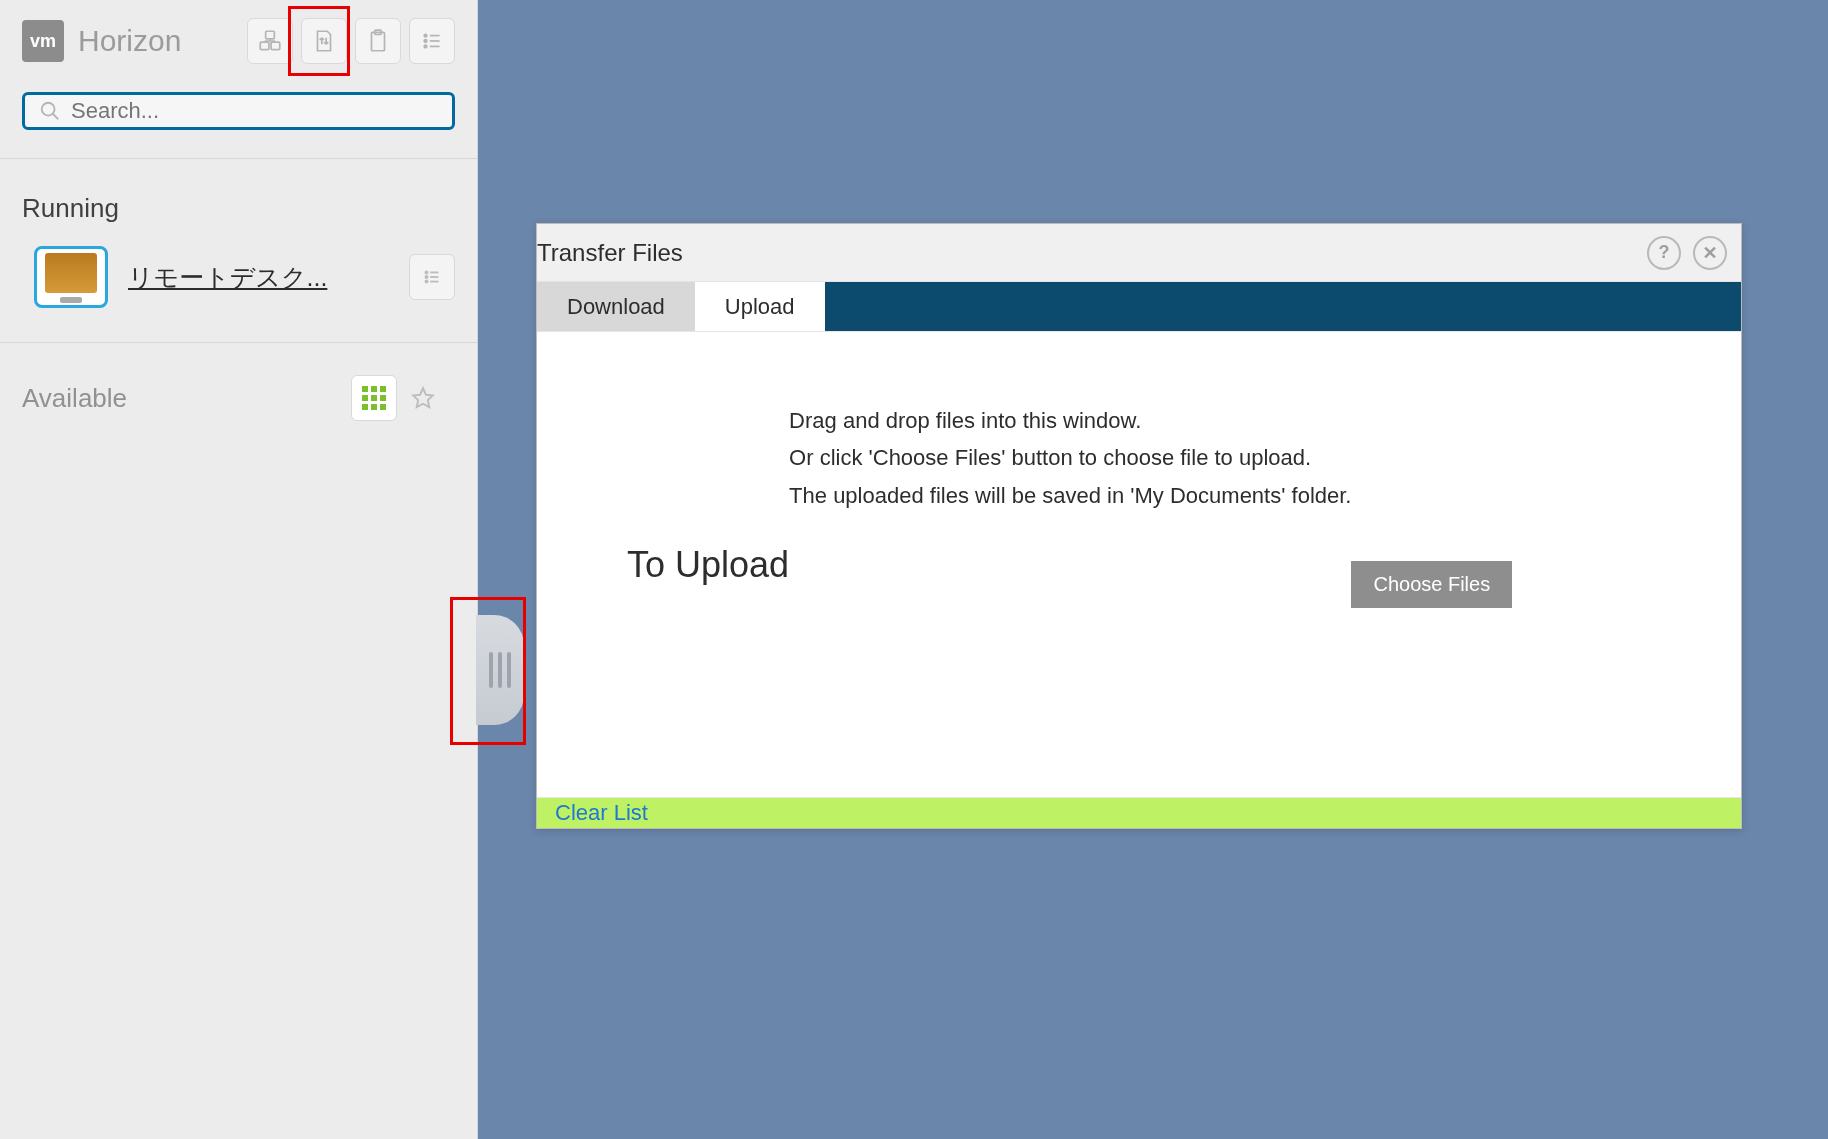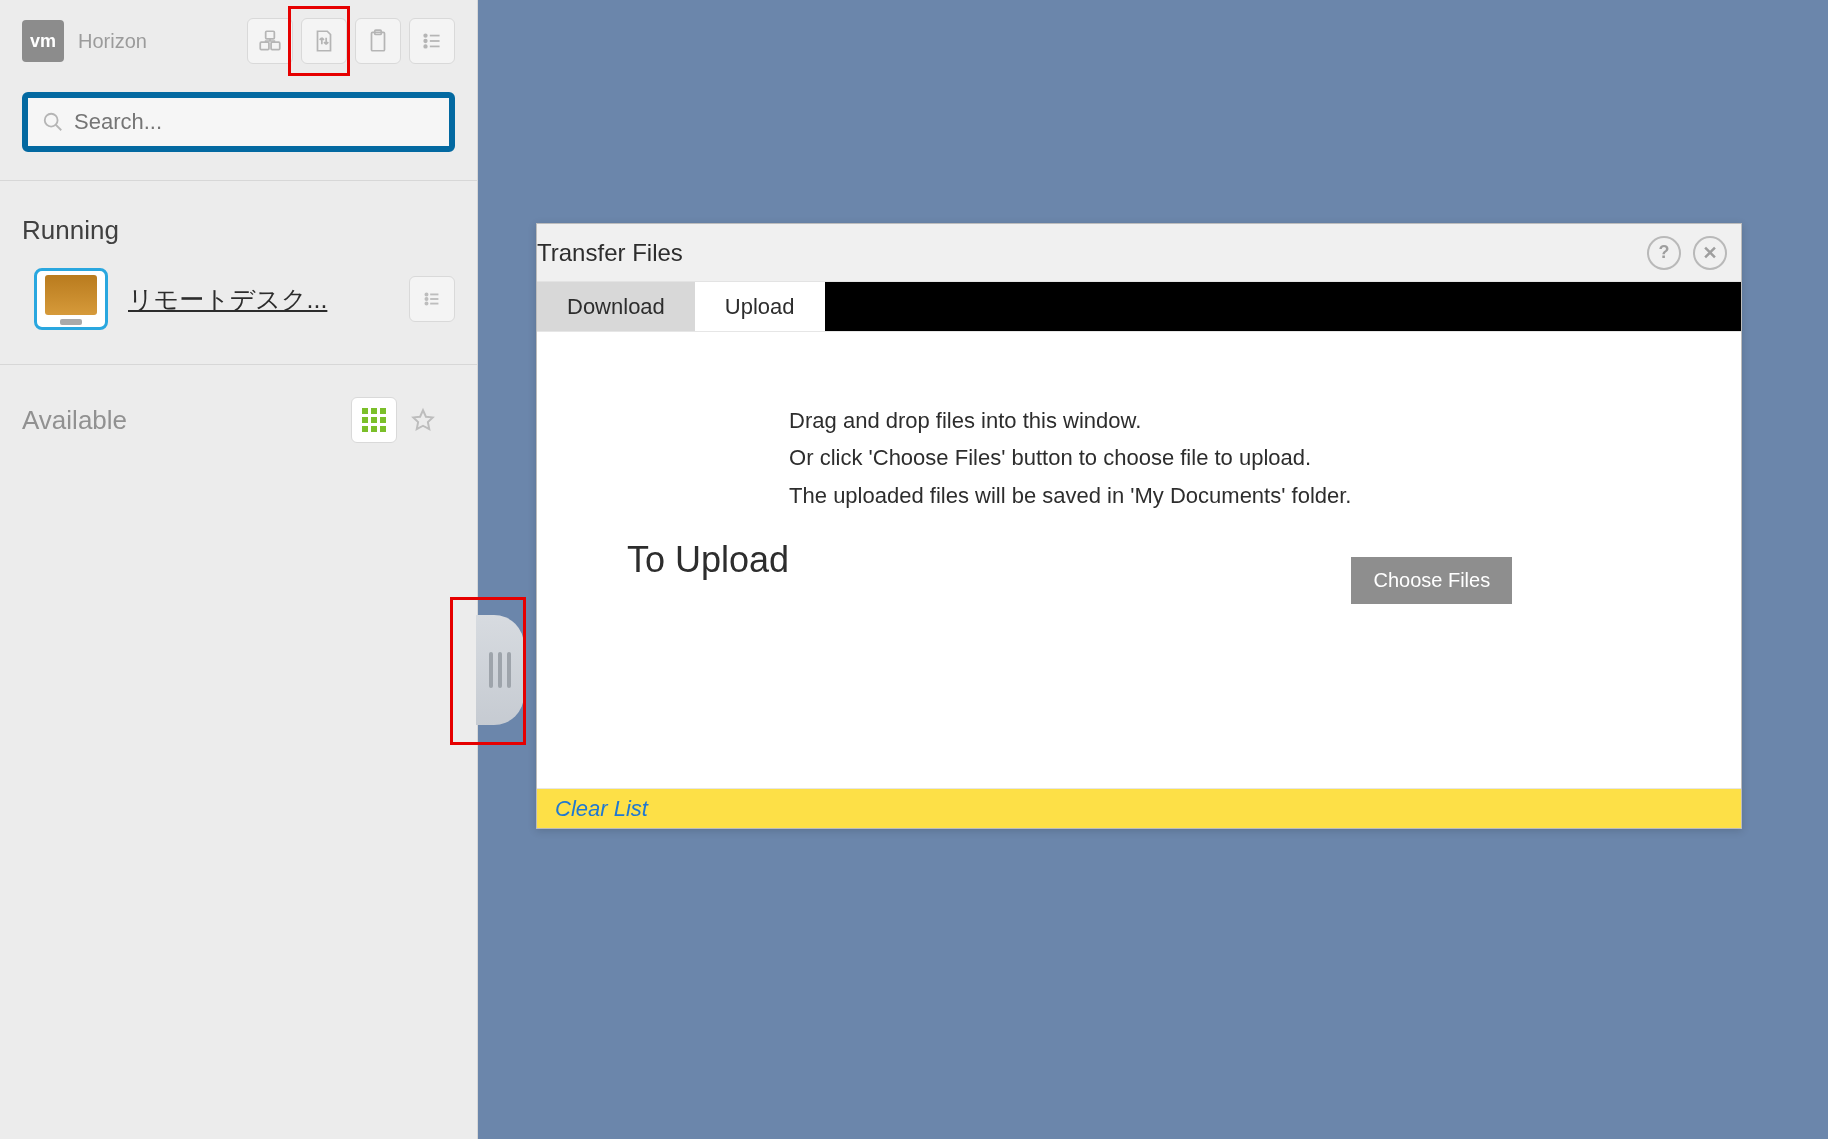--- a/index.html
+++ b/index.html
@@ -4,29 +4,29 @@
   <style>
     * { box-sizing: border-box; margin: 0; padding: 0; }
     html, body { width: 100%; height: 100%; font-family: -apple-system, BlinkMacSystemFont, "Segoe UI", Arial, sans-serif; }
     body { display: flex; height: 1139px; width: 1828px; overflow: hidden; }
 
     
     .sidebar { width: 478px; background: #ececec; border-right: 1px solid #d7d7d7; display: flex; flex-direction: column; gap: 12px; }
     .sidebar-header { display: flex; align-items: center; padding: 18px 22px 10px 22px; gap: 14px; }
     .brand { display: flex; align-items: center; gap: 14px; }
     .brand-logo { width: 42px; height: 42px; background: #8c8c8c; color: #fff; font-size: 18px; font-weight: 600; display: flex; align-items: center; justify-content: center; border-radius: 4px; }
-    .brand-name { font-size: 20px; color: #9b9b9b; font-weight: 400; }
+    .brand-name { font-size: 30px; color: #9b9b9b; font-weight: 400; }
     .toolbar-btns { margin-left: auto; display: flex; gap: 8px; }
     .tool-btn { width: 46px; height: 46px; background: #f4f4f4; border: 1px solid #d9d9d9; border-radius: 6px; display: flex; align-items: center; justify-content: center; cursor: pointer; }
     .tool-btn svg { width: 26px; height: 26px; stroke: #b5b5b5; fill: none; stroke-width: 1.6; }
 
     .highlight-red { position:absolute; border:3px solid #e60000; pointer-events:none; }
 
     .search-wrap { padding: 6px 22px 16px 22px; }
-    .search-box { display:flex; align-items:center; gap:10px; width:100%; height:60px; border:6px solid #0369a1; border-radius:6px; background:#f6f6f6; padding:0 14px; }
+    .search-box { display:flex; align-items:center; gap:10px; width:100%; height:38px; border:3px solid #0369a1; border-radius:6px; background:#f6f6f6; padding:0 14px; }
     .search-box svg { width:22px; height:22px; stroke:#b5b5b5; fill:none; stroke-width:2; }
     .search-box input { flex:1; border:none; background:transparent; font-size:22px; color:#8d8d8d; outline:none; }
 
     .section-divider { border-top: 1px solid #d7d7d7; }
 
     .section-title { font-size: 26px; color:#404040; font-weight:400; padding: 22px 22px 4px 22px; }
 
     .running-item { display:flex; align-items:center; gap:20px; padding: 6px 22px 22px 34px; }
     .desktop-thumb { width:74px; height:62px; border:3px solid #2aa7df; border-radius:8px; background:#fff; display:flex; align-items:flex-start; justify-content:center; padding-top:4px; }
     .desktop-thumb .screen { width:52px; height:40px; background:linear-gradient(#b97b1e,#d69a3a); border-radius:3px; position:relative; }
@@ -52,32 +52,32 @@
     .handle-tab .bars { display:flex; gap:5px; }
     .handle-tab .bars span { width:4px; height:36px; background:#9ea4ab; border-radius:2px; }
 
     
     .dialog { position:absolute; left:58px; top:223px; right:86px; bottom:310px; background:#f0f0f0; border:1px solid #bcbcbc; box-shadow: 0 2px 8px rgba(0,0,0,.15); display:flex; flex-direction:column; }
     .dialog-titlebar { height:58px; display:flex; align-items:center; justify-content:flex-start; position:relative; border-bottom:1px solid #e3e3e3; }
     .dialog-title { font-size:24px; color:#2d2d2d; }
     .dialog-actions { position:absolute; right:14px; top:50%; transform:translateY(-50%); display:flex; gap:12px; }
     .dialog-actions .dlg-btn { width:34px; height:34px; border:2px solid #b9b9b9; border-radius:50%; display:flex; align-items:center; justify-content:center; cursor:pointer; color:#9e9e9e; font-size:18px; font-weight:600; }
 
-    .tabs-row { height:50px; display:flex; background:#000000; border-bottom:1px solid #e6e6e6; }
+    .tabs-row { height:50px; display:flex; background:#0c4a6e; border-bottom:1px solid #e6e6e6; }
     .tab { padding:0 30px; display:flex; align-items:center; font-size:22px; color:#2d2d2d; cursor:pointer; }
     .tab.inactive { background:#d8d8d8; }
     .tab.active { background:#ffffff; }
 
     .dialog-body { flex:1; background:#ffffff; padding: 70px 90px 30px 90px; display:flex; align-items:center; }
     .upload-heading { font-size:36px; color:#2d2d2d; margin-bottom:40px; }
     .upload-lines { align-self:flex-start; font-size:22px; color:#2d2d2d; line-height:1.7; margin-bottom:40px; }
 
     .choose-btn { background:#8e8e8e; color:#fff; font-size:20px; padding:12px 22px; border:none; cursor:pointer; }
 
-    .dialog-footer { height:40px; background:#fde047; border-top:1px solid #e6e6e6; display:flex; align-items:center; padding:0 18px;font-style:italic; }
+    .dialog-footer { height:31px; background:#bef264; border-top:1px solid #e6e6e6; display:flex; align-items:center; padding:0 18px; }
     .clear-link { color:#1f78d1; font-size:22px; cursor:pointer; text-decoration:none; }
   </style>
 </head>
 <body>
 
 <div class="sidebar">
   <div class="sidebar-header">
     <div class="brand">
       <div class="brand-logo">vm</div>
       <div class="brand-name">Horizon</div>

